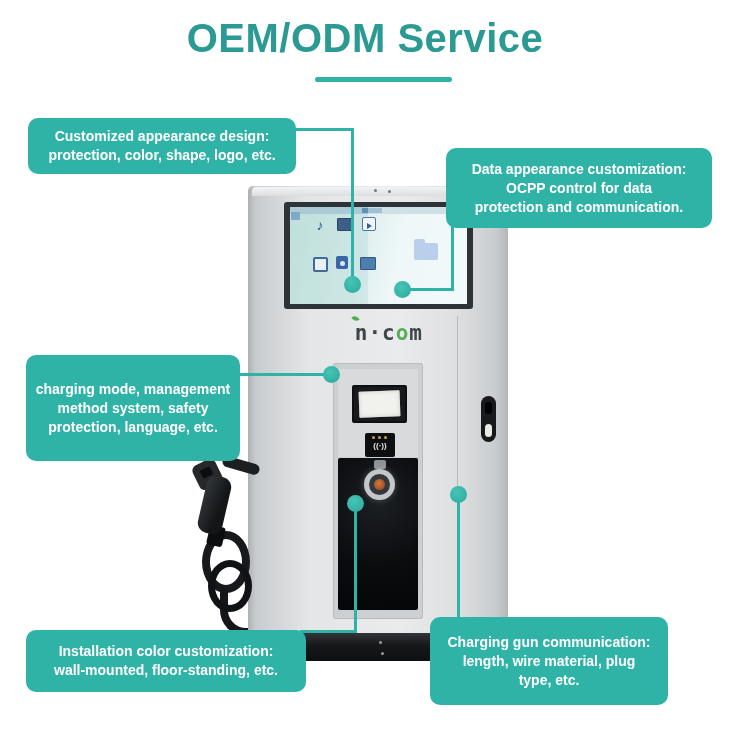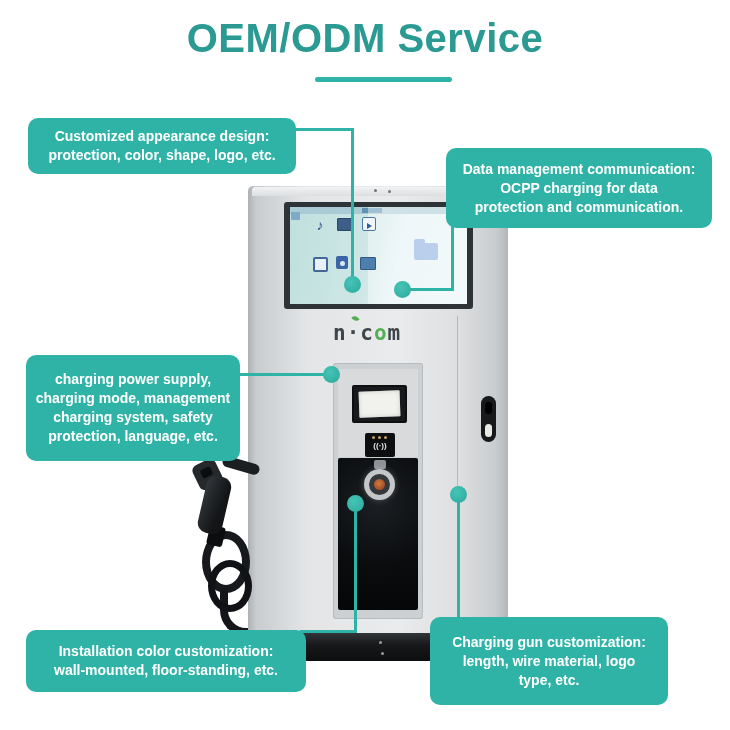--- a/index.html
+++ b/index.html
@@ -51,21 +51,21 @@
     border-left:5px solid #2f5f9e;border-top:3px solid transparent;border-bottom:3px solid transparent;}
   .i-app{left:313px;top:257px;width:11px;height:11px;border:2px solid #41679b;border-radius:2px;background:#eaf1f6;}
   .i-user{left:336px;top:256px;width:12px;height:13px;background:#3a66a8;border-radius:2px;}
   .i-user::after{content:"";display:block;margin:2px auto 0;width:5px;height:5px;border-radius:50%;background:#dce8f4;}
   .i-photo{left:360px;top:257px;width:14px;height:11px;background:#4d7fae;border:1px solid #33577e;border-radius:1px;}
   .i-folder{left:414px;top:243px;width:24px;height:17px;background:#b9cfec;border-radius:2px;z-index:9;}
   .i-folder::before{content:"";position:absolute;left:0;top:-4px;width:11px;height:5px;
     background:#b9cfec;border-radius:2px 2px 0 0;}
 
   
-  .brand{left:333px;top:321px;width:90px;height:26px;z-index:4;text-align:left;
+  .brand{left:333px;top:321px;width:90px;height:26px;z-index:4;text-align:right;
     font-family:"DejaVu Sans Mono", monospace;font-size:21px;font-weight:700;color:#3f4548;letter-spacing:1px;}
   .brand .green{color:#54ae54;}
   .brand-leaf{left:352px;top:316px;width:7px;height:5px;background:#54ae54;border-radius:0 6px 0 6px;
     transform:rotate(-18deg);z-index:5;}
 
   
   .mid-frame{left:333px;top:363px;width:90px;height:256px;background:#cdd0d2;border-radius:3px;z-index:4;
     box-shadow:inset 0 0 0 1px #b9bcbe;}
   .mid-panel{left:338px;top:369px;width:80px;height:88px;background:#d8dadc;z-index:5;}
   .mini-display{left:352px;top:385px;width:55px;height:38px;background:#17191c;border:2px solid #0d0f11;
@@ -196,36 +196,35 @@
 
   <div class="abs cline" style="left:457px;top:494px;width:3px;height:124px;"></div>
   <div class="abs cdot" style="left:450px;top:486px;"></div>
 
   <div class="abs callout co1">
     <div>Customized appearance design:</div>
     <div>protection, color, shape, logo, etc.</div>
   </div>
 
   <div class="abs callout co2">
-    <div>Data management communication:</div>
-    <div>OCPP charging for data</div>
+    <div>Data appearance customization:</div>
+    <div>OCPP control for data</div>
     <div>protection and communication.</div>
   </div>
 
   <div class="abs callout co3">
-    <div>charging power supply,</div>
     <div>charging mode, management</div>
-    <div>charging system, safety</div>
+    <div>method system, safety</div>
     <div>protection, language, etc.</div>
   </div>
 
   <div class="abs callout co4">
     <div>Installation color customization:</div>
     <div>wall-mounted, floor-standing, etc.</div>
   </div>
 
   <div class="abs callout co5">
-    <div>Charging gun customization:</div>
-    <div>length, wire material, logo</div>
+    <div>Charging gun communication:</div>
+    <div>length, wire material, plug</div>
     <div>type, etc.</div>
   </div>
 
 </div>
 
 </body></html>

